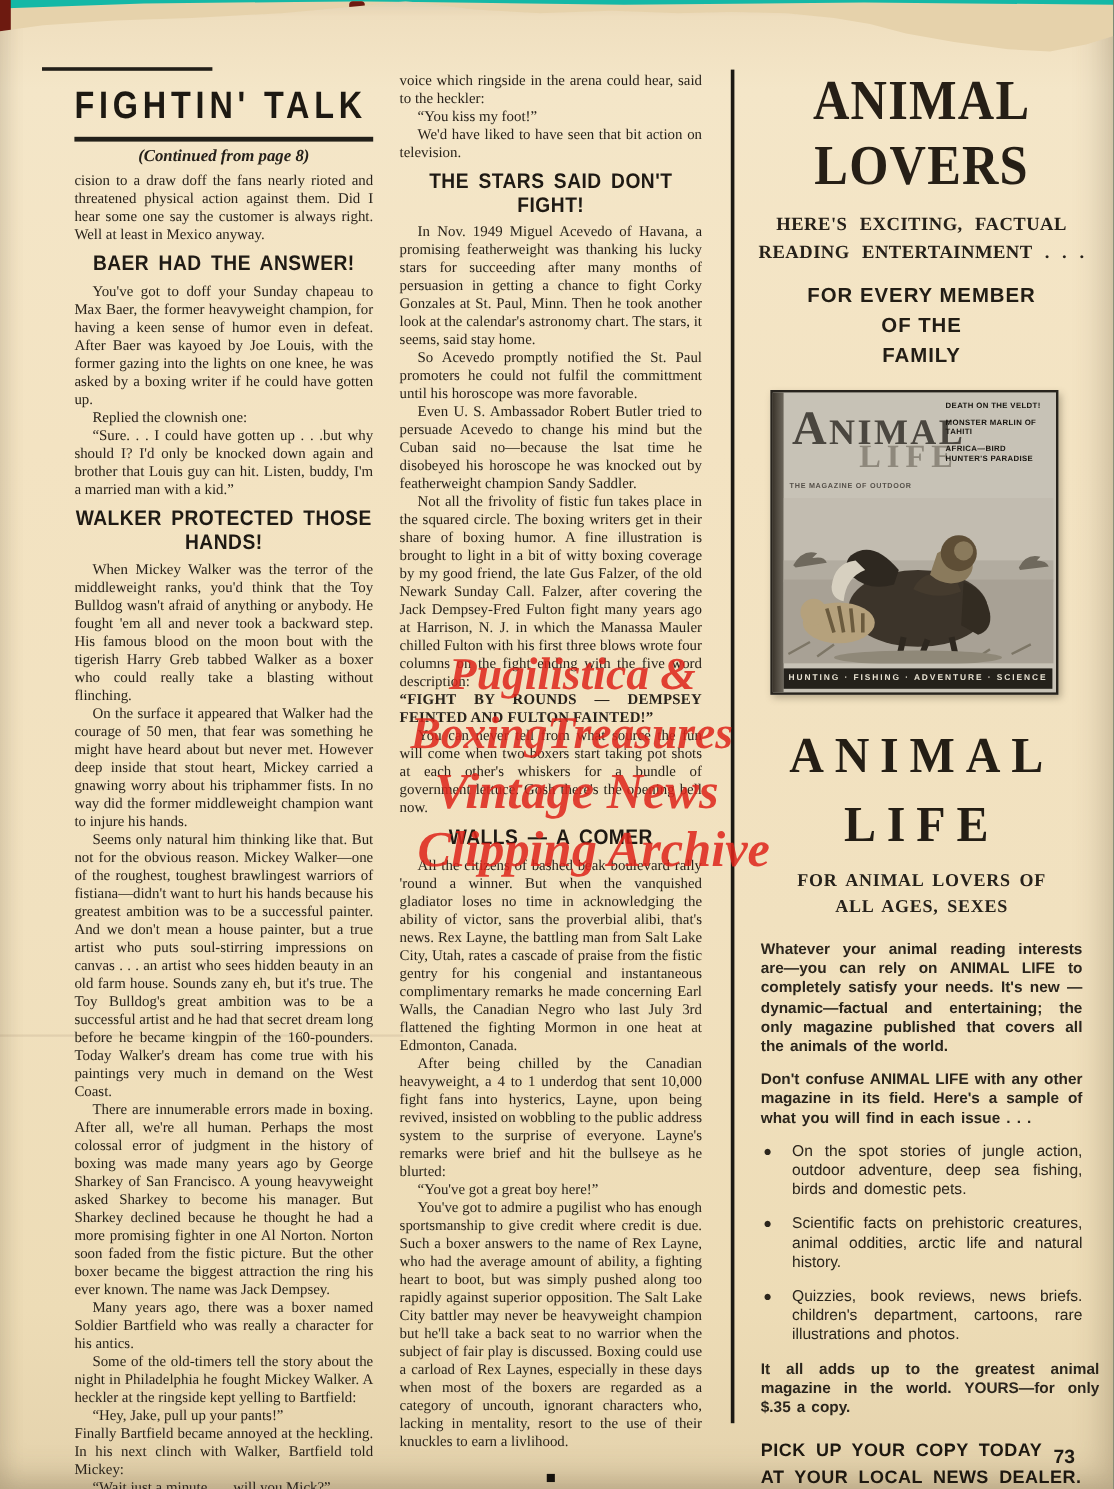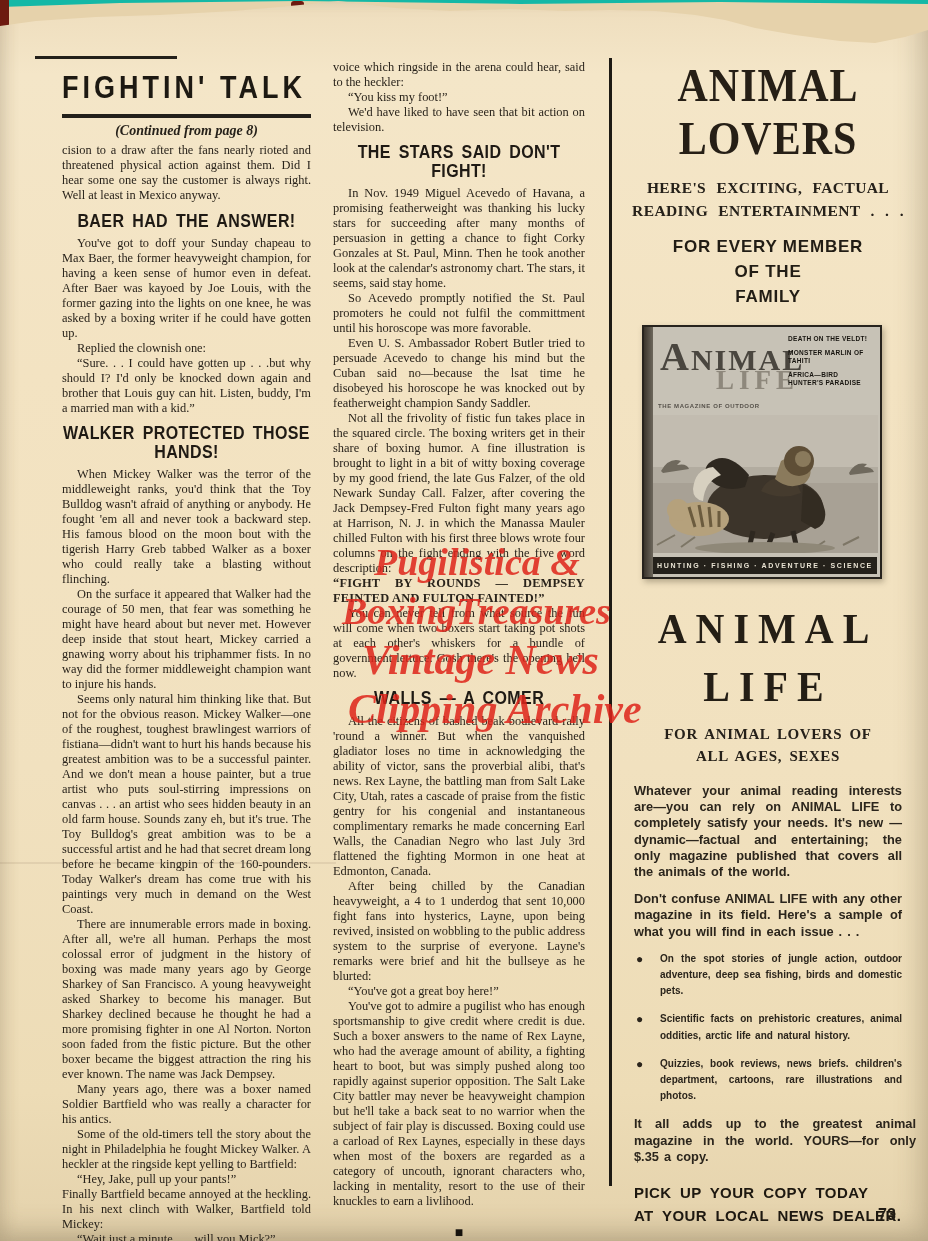--- a/index.html
+++ b/index.html
@@ -77,21 +77,21 @@
     font-size:40px;line-height:55px;letter-spacing:9px;color:#241e15;transform:scaleY(1.05);}
   #ad-sub3{margin-top:10px;text-align:center;font-weight:bold;font-size:15px;line-height:22px;
     letter-spacing:.6px;word-spacing:3px;color:#26211a;}
 
   #ad-copy{margin:16px 14px 0 14px;font-family:"Liberation Sans",sans-serif;font-weight:bold;
     font-size:12.8px;line-height:16.2px;text-align:justify;color:#2b251c;}
   #ad-copy .blk-p{margin-bottom:11px;word-spacing:1.5px;}
 
   #ad-bullets{margin:4px 14px 0 14px;}
   .ad-bullet{position:relative;padding-left:26px;margin-bottom:12px;font-family:"Liberation Sans",sans-serif;
-    font-weight:bold;font-size:10px;line-height:16.2px;text-align:justify;word-spacing:1.5px;color:#2b251c;}
+    font-weight:normal;font-size:13px;line-height:16.2px;text-align:justify;word-spacing:1.5px;color:#2b251c;}
   .ad-bullet::before{content:"\25CF";position:absolute;left:2px;top:0;font-size:12px;}
 
   #ad-closing{margin:10px 0 0 14px;font-family:"Liberation Sans",sans-serif;font-weight:bold;
     font-size:12.8px;line-height:16.2px;text-align:justify;word-spacing:1.5px;color:#2b251c;}
   #ad-cta{margin:16px 14px 0 14px;}
   .cta-line{font-family:"Liberation Sans",sans-serif;font-weight:bold;font-size:15px;line-height:23px;
     letter-spacing:.4px;word-spacing:4px;color:#1d1810;}
 
   #page-number{position:absolute;left:878px;top:1206px;font-family:"Liberation Sans",sans-serif;
     font-weight:bold;font-size:16px;color:#211c14;}
@@ -115,21 +115,21 @@
 
   <div id="paper">
     <div id="crease"></div>
 
     <div id="rule-top"></div>
     <div id="masthead">FIGHTIN' TALK</div>
     <div id="rule-main"></div>
     <div id="continued">(Continued from page 8)</div>
 
     <div id="col-left" class="article">
-        <div class="blk blk-p0">cision to a draw after the fans nearly rioted and threatened physical action against them. Did I hear some one say the customer is always right. Well at least in Mexico anyway.</div>
+        <div class="blk blk-p0">cision to a draw doff the fans nearly rioted and threatened physical action against them. Did I hear some one say the customer is always right. Well at least in Mexico anyway.</div>
         <div class="blk blk-h">BAER HAD THE ANSWER!</div>
         <div class="blk blk-p">You've got to doff your Sunday chapeau to Max Baer, the former heavyweight champion, for having a keen sense of humor even in defeat. After Baer was kayoed by Joe Louis, with the former gazing into the lights on one knee, he was asked by a boxing writer if he could have gotten up.</div>
         <div class="blk blk-p">Replied the clownish one:</div>
         <div class="blk blk-p">“Sure. . . I could have gotten up . . .but why should I? I'd only be knocked down again and brother that Louis guy can hit. Listen, buddy, I'm a married man with a kid.”</div>
         <div class="blk blk-h">WALKER PROTECTED THOSE HANDS!</div>
         <div class="blk blk-p">When Mickey Walker was the terror of the middleweight ranks, you'd think that the Toy Bulldog wasn't afraid of anything or anybody. He fought 'em all and never took a backward step. His famous blood on the moon bout with the tigerish Harry Greb tabbed Walker as a boxer who could really take a blasting without flinching.</div>
         <div class="blk blk-p">On the surface it appeared that Walker had the courage of 50 men, that fear was something he might have heard about but never met. However deep inside that stout heart, Mickey carried a gnawing worry about his triphammer fists. In no way did the former middleweight champion want to injure his hands.</div>
         <div class="blk blk-p">Seems only natural him thinking like that. But not for the obvious reason. Mickey Walker—one of the roughest, toughest brawlingest warriors of fistiana—didn't want to hurt his hands because his greatest ambition was to be a successful painter. And we don't mean a house painter, but a true artist who puts soul-stirring impressions on canvas . . . an artist who sees hidden beauty in an old farm house. Sounds zany eh, but it's true. The Toy Bulldog's great ambition was to be a successful artist and he had that secret dream long before he became kingpin of the 160-pounders. Today Walker's dream has come true with his paintings very much in demand on the West Coast.</div>
         <div class="blk blk-p">There are innumerable errors made in boxing. After all, we're all human. Perhaps the most colossal error of judgment in the history of boxing was made many years ago by George Sharkey of San Francisco. A young heavyweight asked Sharkey to become his manager. But Sharkey declined because he thought he had a more promising fighter in one Al Norton. Norton soon faded from the fistic picture. But the other boxer became the biggest attraction the ring his ever known. The name was Jack Dempsey.</div>
         <div class="blk blk-p">Many years ago, there was a boxer named Soldier Bartfield who was really a character for his antics.</div>

